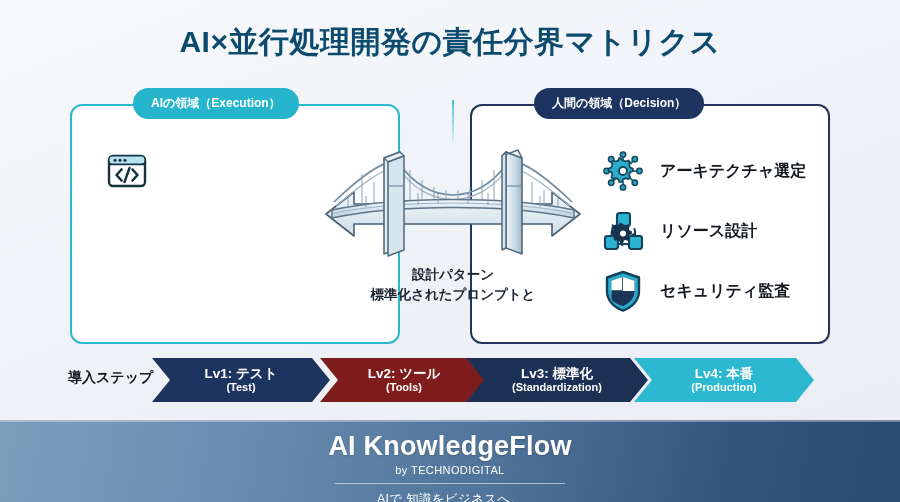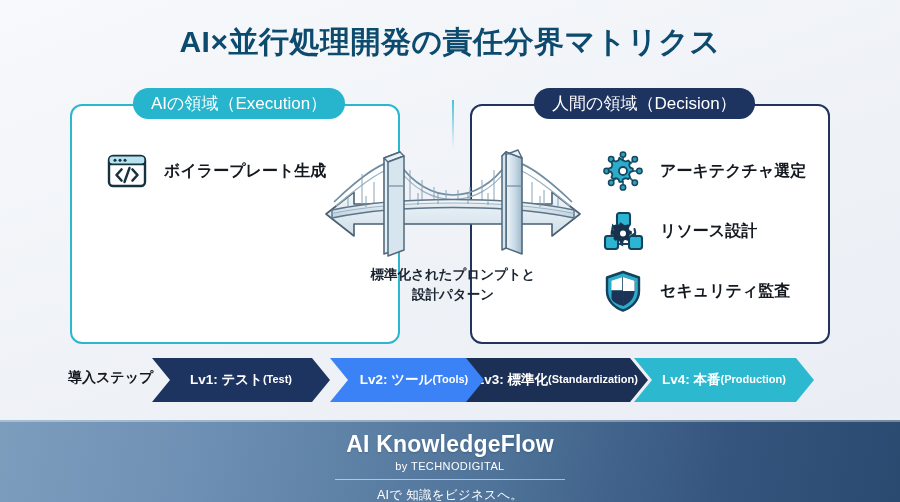--- a/index.html
+++ b/index.html
@@ -24,21 +24,21 @@
   .panel {
     position: absolute; background: #ffffff; border-radius: 12px;
   }
   .panel-left  { left: 70px;  top: 104px; width: 330px; height: 240px;
                  border: 2px solid #2bb8cf; }
   .panel-right { left: 470px; top: 104px; width: 360px; height: 240px;
                  border: 2px solid #20345c; }
 
   .badge {
     position: absolute; top: 88px; height: 31px; line-height: 31px;
-    border-radius: 16px; color: #fff; font-size: 17px; font-weight: 400;
+    border-radius: 16px; color: #fff; font-size: 12px; font-weight: 700;
     text-align: center; white-space: nowrap; z-index: 6; padding: 0 18px;
   }
   .badge-left  { left: 133px; background: #26b5cd; }
   .badge-right { left: 534px; background: #1e3460; }
 
   
   .item { position: absolute; display: flex; align-items: center; gap: 14px; }
   .item .ico { width: 46px; height: 46px; flex: 0 0 46px; position: relative; }
   .item .lbl { font-size: 16px; font-weight: 700; color: #14181f; white-space: nowrap; }
 
@@ -62,39 +62,39 @@
     z-index: 1;
   }
 
   
   .steps-label {
     position: absolute; left: 68px; top: 369px;
     font-size: 14px; font-weight: 700; color: #14181f;
   }
   .chev {
     position: absolute; top: 358px; height: 44px;
-    display: flex; flex-direction: row; align-items: center; justify-content: center;
+    display: flex; flex-direction: column; align-items: center; justify-content: center;
     color: #ffffff; text-align: center;
     clip-path: polygon(0 0, calc(100% - 18px) 0, 100% 50%, calc(100% - 18px) 100%, 0 100%, 18px 50%);
   }
   .chev .ja { font-size: 13.5px; font-weight: 700; line-height: 1.12; }
   .chev .en { font-size: 11px; font-weight: 700; line-height: 1.2; }
   .c1 { left: 152px;  width: 178px; background: #1e3460; }
-  .c2 { left: 330px;  width: 168px; background: #3b82f6; justify-content: center; }
+  .c2 { left: 320px;  width: 168px; background: #7f1d1d; justify-content: center; }
   .c3 { left: 466px;  width: 182px; background: #1c2f55; }
   .c4 { left: 634px;  width: 180px; background: #2cb8ce; }
 
   
   .footer {
     position: absolute; left: 0; top: 420px; width: 900px; height: 82px;
     background: linear-gradient(100deg, #7d9dbd 0%, #6e90b4 22%, #4f7399 55%, #35557e 80%, #2b4a70 100%);
     color: #ffffff; text-align: center;
     border-top: 2px solid rgba(255,255,255,.35);
   }
-  .footer .brand { margin-top: 9px; font-size: 23px; font-weight: 700; letter-spacing: .2px;
+  .footer .brand { margin-top: 9px; font-size: 27px; font-weight: 700; letter-spacing: .2px;
                    text-shadow: 0 1px 2px rgba(0,0,0,.18); }
   .footer .by { margin-top: 2px; font-size: 11px; font-weight: 400; letter-spacing: .4px; }
   .footer .rule { width: 230px; height: 1px; background: rgba(255,255,255,.55); margin: 7px auto 0; }
   .footer .tag { margin-top: 7px; font-size: 12.5px; font-weight: 400; letter-spacing: .3px; }
 </style>
 </head>
 <body>
 
 <div class="stage">
 
@@ -112,21 +112,20 @@
         <path d="M5 16 H41" stroke="#15323f" stroke-width="2.4"></path>
         <rect x="5.5" y="8.6" width="34.8" height="7" rx="3" fill="#b7e3ef"></rect>
         <circle cx="11" cy="12.2" r="1.5" fill="#15323f"></circle>
         <circle cx="16" cy="12.2" r="1.5" fill="#15323f"></circle>
         <circle cx="21" cy="12.2" r="1.5" fill="#15323f"></circle>
         <path d="M17.5 21.5 L12.5 27 L17.5 32.5" fill="none" stroke="#15323f" stroke-width="2.6" stroke-linecap="round" stroke-linejoin="round"></path>
         <path d="M28.5 21.5 L33.5 27 L28.5 32.5" fill="none" stroke="#15323f" stroke-width="2.6" stroke-linecap="round" stroke-linejoin="round"></path>
         <path d="M25.5 20 L20.5 34" fill="none" stroke="#15323f" stroke-width="2.4" stroke-linecap="round"></path>
       </svg>
     </span>
-    <span class="lbl">ボイラープレート生成</span>
   </div>
 
 
 
   <div class="panel panel-right"></div>
   <div class="badge badge-right">人間の領域（Decision）</div>
 
   <div class="item r1">
     <span class="ico">
       <svg viewBox="0 0 46 46" width="46" height="46">
@@ -258,22 +257,22 @@
           <path d="M120 52 V64"></path>
         <path d="M150 52 V64"></path>
           <path d="M170 53 V65"></path>
           <path d="M222 56 V67"></path>
           <path d="M240 58 V68"></path>
       </g>
     </svg>
   </div>
 
   <div class="bridge-caption">
+    <div>設計パターン</div>
     <div>標準化されたプロンプトと</div>
-    <div>設計パターン</div>
   </div>
 
   <div class="steps-label">導入ステップ</div>
 
   <div class="chev c1">
     <span class="ja">Lv1: テスト</span>
     <span class="en">(Test)</span>
   </div>
   <div class="chev c2">
     <span class="ja">Lv2: ツール</span>

